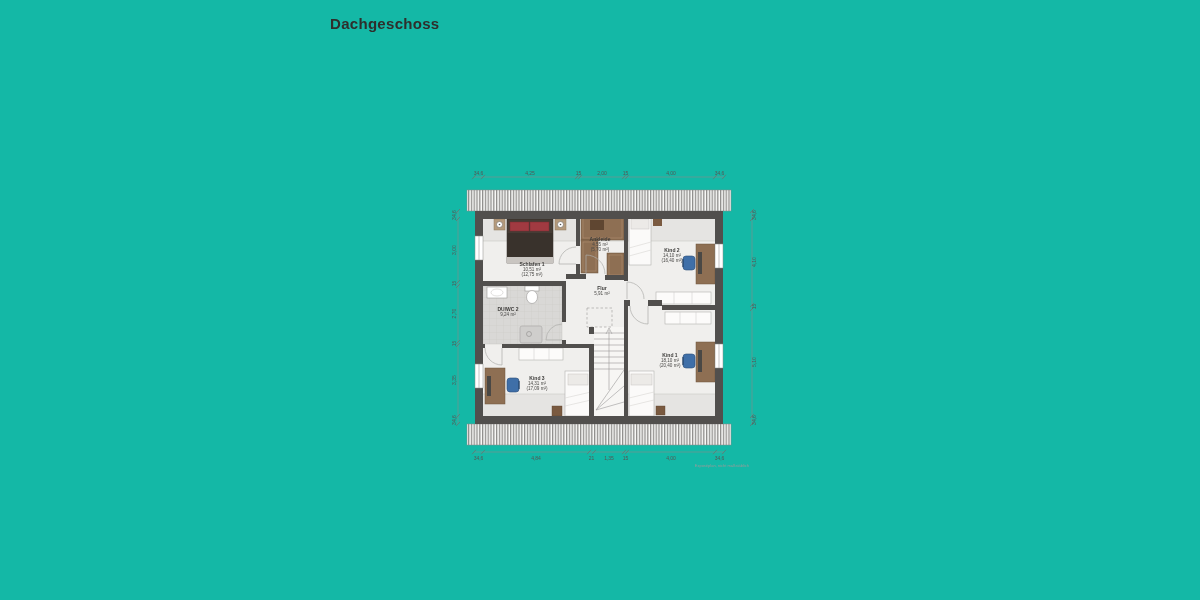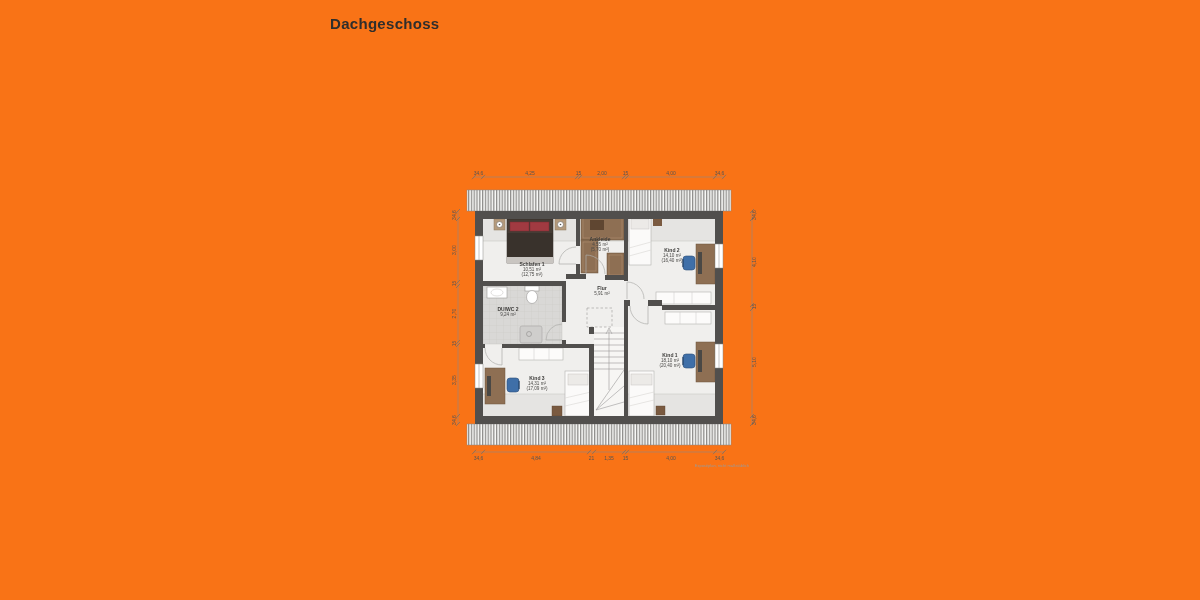--- a/index.html
+++ b/index.html
@@ -1,16 +1,16 @@
 <!DOCTYPE html>
 <html><head>
 <meta charset="utf-8">
 <style>
   html,body{margin:0;padding:0;background:#ffffff;}
-  .canvas{position:relative;width:1200px;height:600px;background:#f97316;overflow:hidden;
+  .canvas{position:relative;width:1200px;height:600px;background:#14b8a6;overflow:hidden;
           font-family:"Liberation Sans",sans-serif;}
   .plan-title{position:absolute;left:330px;top:15px;font-size:15px;font-weight:bold;
               color:#2f2e2c;letter-spacing:.3px;}
   .plan-wrap{position:absolute;left:440px;top:150px;width:330px;height:330px;}
   svg text{font-family:"Liberation Sans",sans-serif;}
   .room-name{font-size:5px;font-weight:bold;fill:#3c3b39;}
   .room-area{font-size:4.6px;fill:#4a4947;}
   .dim-label{font-size:5px;fill:#565554;}
   .footnote{font-size:4px;fill:#9a9998;}
 </style>

